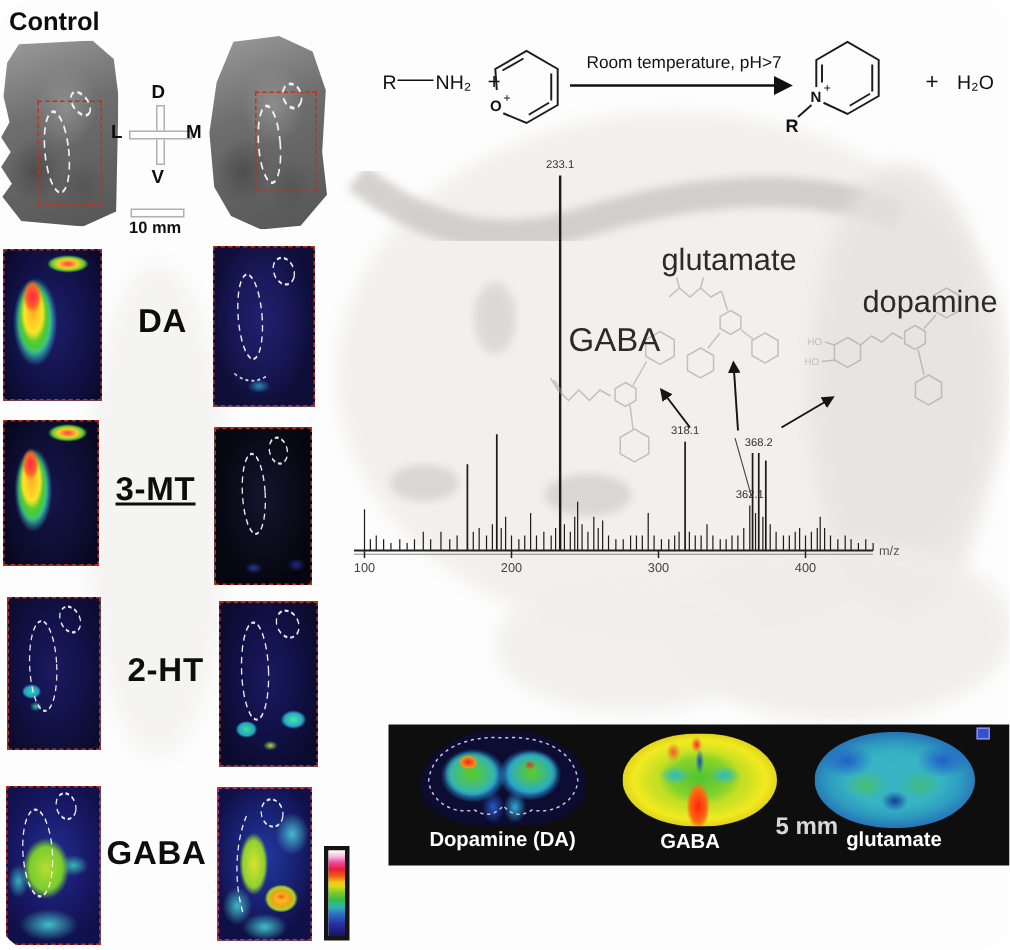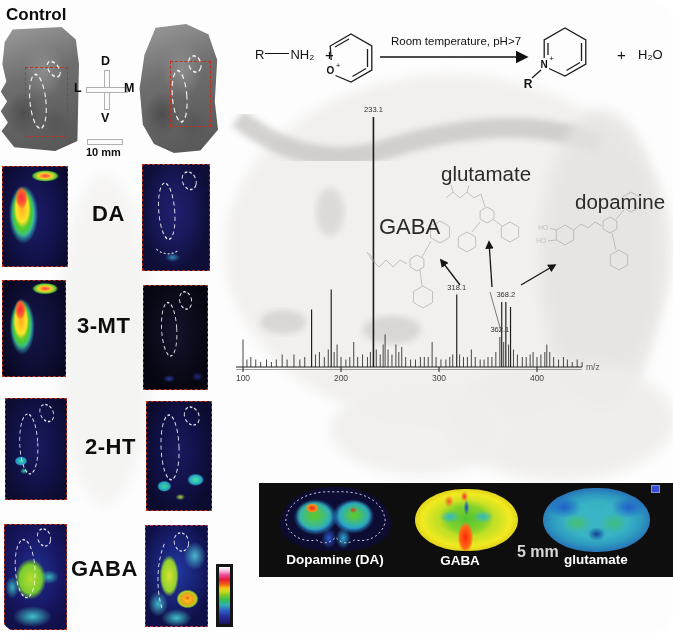--- a/index.html
+++ b/index.html
@@ -136,21 +136,21 @@
   <div class="abs rowlab" style="left:92px;top:201px;">DA</div>
   <div class="abs msi im-da-p" style="left:142px;top:164px;width:68px;height:107px;">
     <svg class="ov" viewBox="0 0 100 100" preserveAspectRatio="none">
       <ellipse cx="36" cy="44" rx="12" ry="27" transform="rotate(-8 36 44)" fill="none" stroke="#fff" stroke-width="1.4" stroke-dasharray="4 3" opacity="0.9"></ellipse>
       <ellipse cx="70" cy="15" rx="11" ry="8" transform="rotate(20 70 15)" fill="none" stroke="#fff" stroke-width="1.4" stroke-dasharray="4 3" opacity="0.9"></ellipse>
       <path d="M20,80 Q35,88 52,82" fill="none" stroke="#fff" stroke-width="1.2" stroke-dasharray="3 3" opacity="0.8"></path>
     </svg>
   </div>
 
   <div class="abs msi im-3mt-c" style="left:2px;top:280px;width:64px;height:97px;"></div>
-  <div class="abs rowlab" style="left:77px;top:313px;">3-MT</div>
+  <div class="abs rowlab" style="left:77px;top:313px;text-decoration:underline;">3-MT</div>
   <div class="abs msi im-3mt-p" style="left:143px;top:285px;width:65px;height:105px;">
     <svg class="ov" viewBox="0 0 100 100" preserveAspectRatio="none">
       <ellipse cx="40" cy="42" rx="12" ry="26" transform="rotate(-6 40 42)" fill="none" stroke="#fff" stroke-width="1.4" stroke-dasharray="4 3" opacity="0.9"></ellipse>
       <ellipse cx="66" cy="14" rx="10" ry="8" transform="rotate(25 66 14)" fill="none" stroke="#fff" stroke-width="1.4" stroke-dasharray="4 3" opacity="0.9"></ellipse>
     </svg>
   </div>
 
   <div class="abs msi im-5ht-c" style="left:5px;top:398px;width:62px;height:102px;">
     <svg class="ov" viewBox="0 0 100 100" preserveAspectRatio="none">
       <ellipse cx="38" cy="45" rx="15" ry="30" transform="rotate(-5 38 45)" fill="none" stroke="#fff" stroke-width="1.4" stroke-dasharray="4 3" opacity="0.9"></ellipse>

